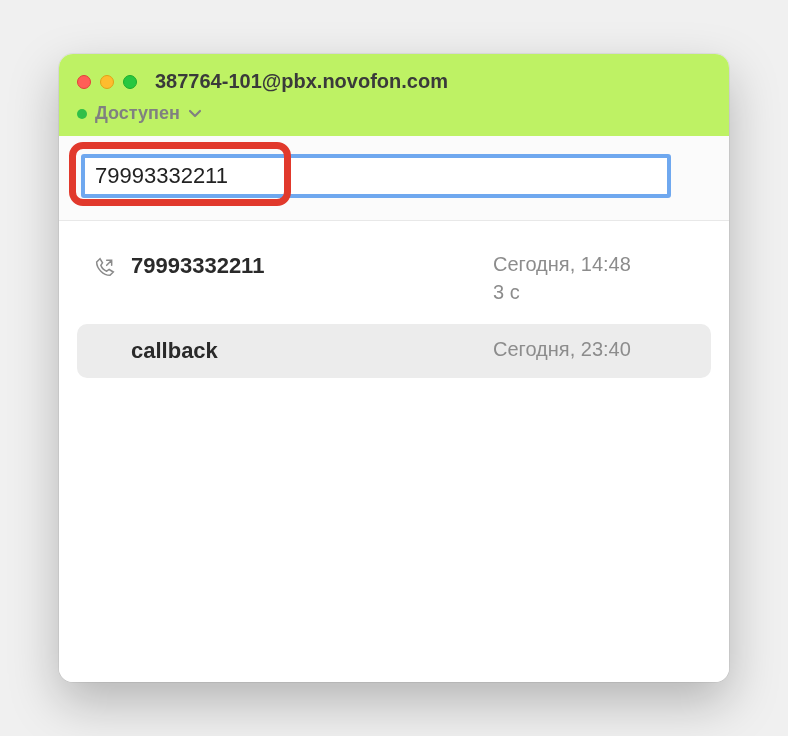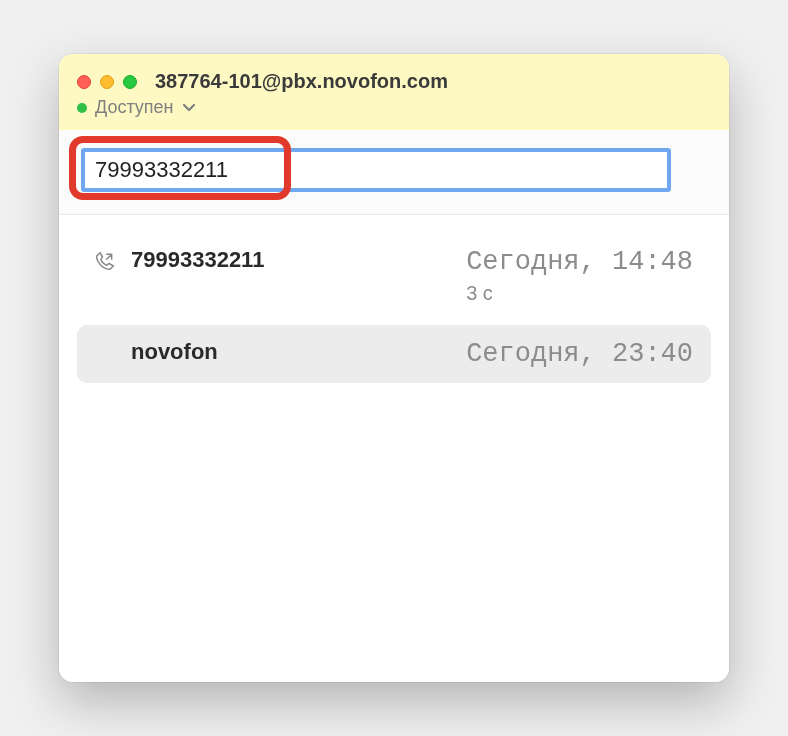--- a/index.html
+++ b/index.html
@@ -17,21 +17,21 @@
       height: 628px;
       background: #ffffff;
       border-radius: 14px;
       box-shadow: 0 20px 50px rgba(0,0,0,0.25), 0 0 0 1px rgba(0,0,0,0.05);
       overflow: hidden;
       display: flex;
       flex-direction: column;
     }
     .titlebar {
       padding: 16px 18px 12px 18px;
-      background: #fef9c3;
+      background: #bef264;
       text-align: right;
     }
     .title-row {
       display: flex;
       align-items: center;
       gap: 8px;
     }
     .traffic-lights {
       display: flex;
       gap: 9px;
@@ -44,25 +44,26 @@
     }
     .tl-red { background: #ff5f57; border: 0.5px solid #e24238; }
     .tl-yellow { background: #febc2e; border: 0.5px solid #e1a116; }
     .tl-green { background: #28c840; border: 0.5px solid #1dad2c; }
     .window-title {
       font-size: 20px;
       font-weight: 700;
       color: #3a3a3a;
     }
     .status-row {
-      margin-top: 4px;
+      margin-top: 10px;
       display: flex;
       align-items: center;
       gap: 8px;
       cursor: pointer;
+      font-weight: bold;
     }
     .status-dot {
       width: 10px;
       height: 10px;
       border-radius: 50%;
       background: #30c048;
     }
     .status-text {
       font-size: 18px;
       color: #808080;
@@ -128,23 +129,22 @@
     .call-name {
       font-size: 22px;
       font-weight: 700;
       color: #2a2a2a;
     }
     .call-meta-col {
       text-align: left;
       min-width: 200px;
     }
     .call-time {
-      font-size: 27px;
+      font-size: 20px;
       color: #8c8c8c;
-      font-family: Liberation Mono, monospace;
     }
     .call-duration {
       font-size: 20px;
       color: #8c8c8c;
       margin-top: 5px;
     }
     .spacer { height: 6px; }
   </style>
 </head>
 <body>
@@ -193,21 +193,21 @@
         <div class="call-time">Сегодня, 14:48</div>
         <div class="call-duration">3 с</div>
       </div>
     </div>
 
     <div class="spacer"></div>
 
     <div class="call-row sel">
       <div class="call-icon-col"></div>
       <div class="call-name-col">
-        <div class="call-name">novofon</div>
+        <div class="call-name">callback</div>
       </div>
       <div class="call-meta-col">
         <div class="call-time">Сегодня, 23:40</div>
       </div>
     </div>
 
   </div>
 </div>
 
 </body></html>

